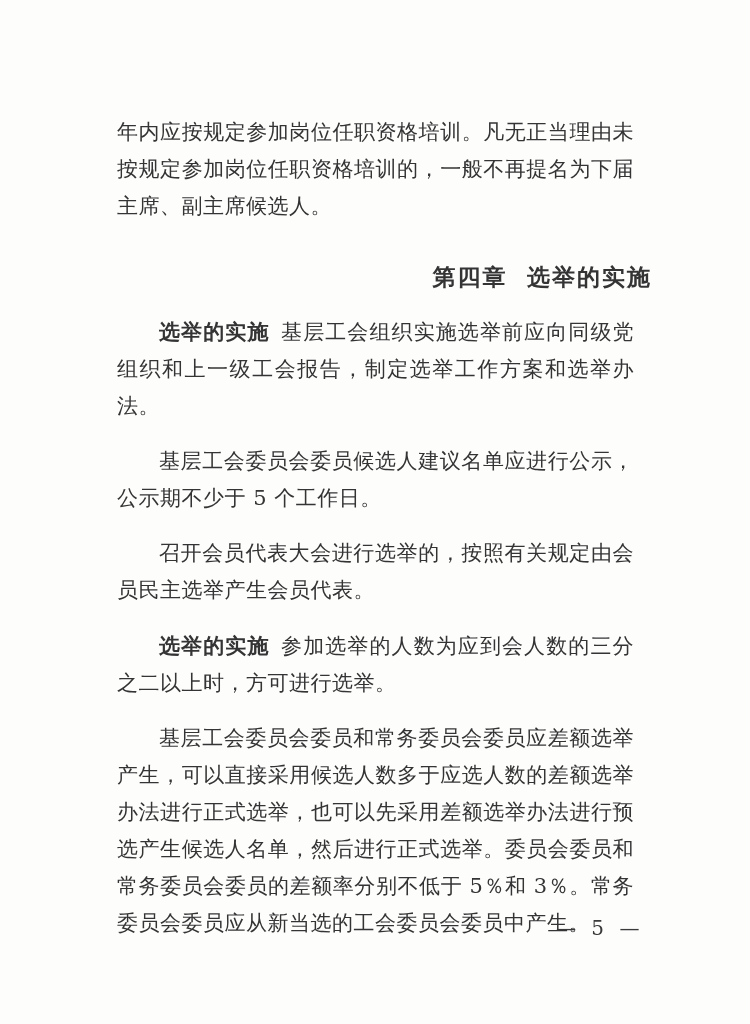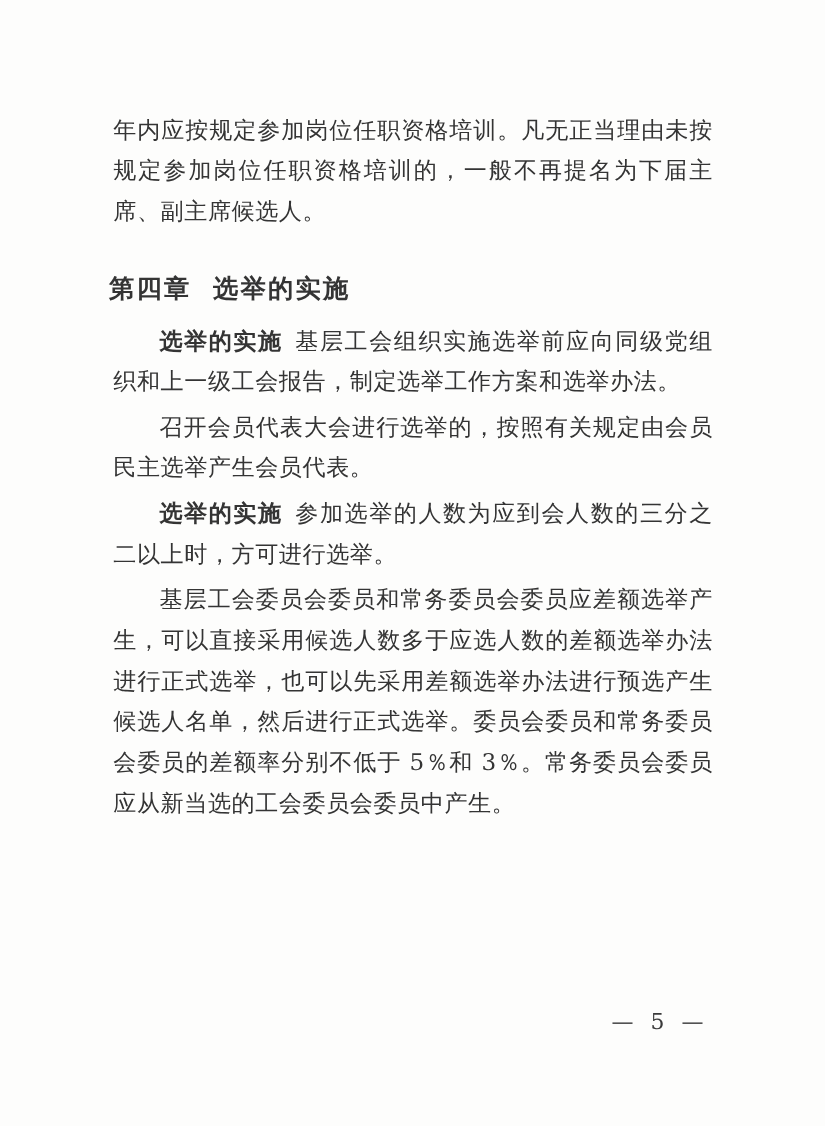--- a/index.html
+++ b/index.html
@@ -17,38 +17,38 @@
     overflow: hidden;
     color: #343434;
   }
   .content {
     position: absolute;
     left: 99px;
     top: 96px;
     width: 553px;
   }
   .para {
-    margin: 4px;
+    margin: 18px;
     font-size: 21px;
     line-height: 37px;
     letter-spacing: 0.5px;
     text-align: justify;
     text-justify: inter-ideograph;
   }
   .para.indent { text-indent: 2em; }
   .article-no {
     font-weight: bold;
     margin-right: 0.55em;
   }
   .chapter {
     margin: 33px 0 10px 0;
     font-size: 23px;
     line-height: 37px;
     font-weight: bold;
-    text-align: left;
+    text-align: right;
     letter-spacing: 2px;
   }
   .chapter .num { margin-right: 0.85em; }
   .page-num {
     position: absolute;
     top: 916px;
     left: 556px;
     font-size: 20px;
     letter-spacing: 1px;
     word-spacing: 7px;
@@ -64,20 +64,21 @@
     <p class="para">年内应按规定参加岗位任职资格培训。凡无正当理由未按规定参加岗位任职资格培训的，一般不再提名为下届主席、副主席候选人。</p>
 
     <h2 class="chapter">
       <span class="num">第四章</span><span>选举的实施</span>
     </h2>
 
     <p class="para indent">
       <span class="article-no">选举的实施</span><span>基层工会组织实施选举前应向同级党组织和上一级工会报告，制定选举工作方案和选举办法。</span>
     </p>
 
+    <p class="para indent">基层工会委员会委员候选人建议名单应进行公示，公示期不少于 5 个工作日。</p>
 
 
     <p class="para indent">召开会员代表大会进行选举的，按照有关规定由会员民主选举产生会员代表。</p>
 
     <p class="para indent">
       <span class="article-no">选举的实施</span><span>参加选举的人数为应到会人数的三分之二以上时，方可进行选举。</span>
     </p>
 
     <p class="para indent">基层工会委员会委员和常务委员会委员应差额选举产生，可以直接采用候选人数多于应选人数的差额选举办法进行正式选举，也可以先采用差额选举办法进行预选产生候选人名单，然后进行正式选举。委员会委员和常务委员会委员的差额率分别不低于 5％和 3％。常务委员会委员应从新当选的工会委员会委员中产生。</p>
 

